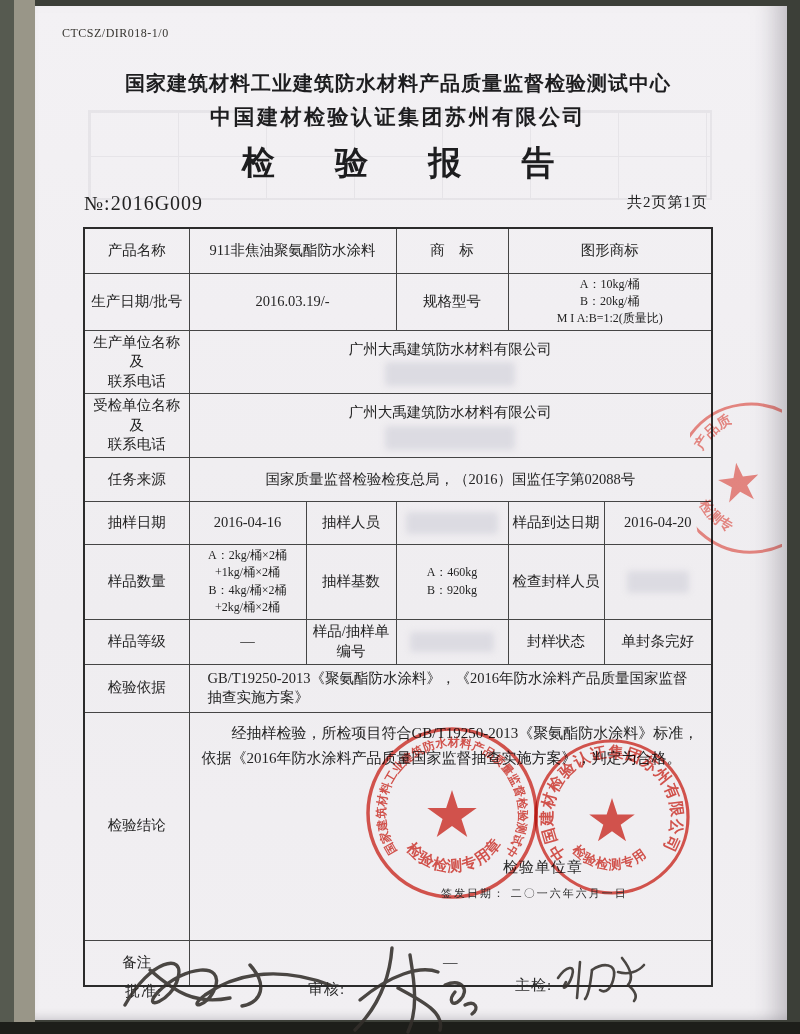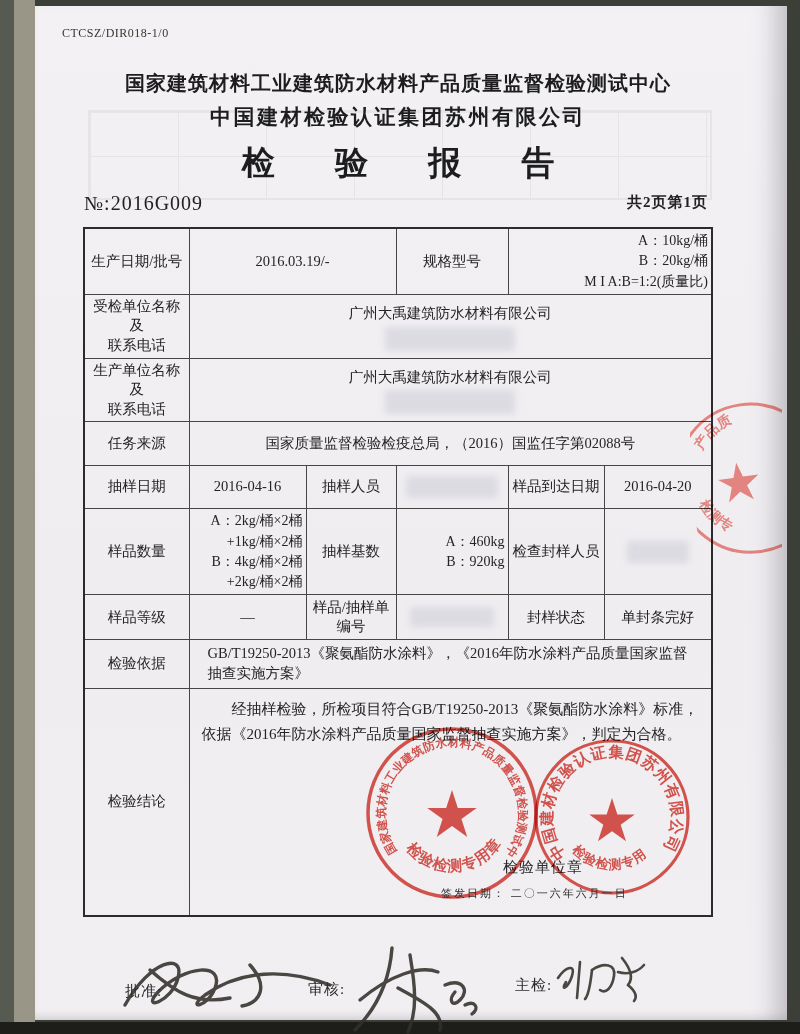--- a/index.html
+++ b/index.html
@@ -24,33 +24,33 @@
     background-image:linear-gradient(90deg,#223 1px,transparent 1px),linear-gradient(#223 1px,transparent 1px);
     background-size:88px 44px;
   }
 
   .doc-code { position:absolute; left:62px; top:26px; font-size:12px; letter-spacing:.5px; color:#36342f; }
   .center-line { position:absolute; left:40px; width:716px; text-align:center; color:#1d1d1f; font-weight:bold; }
   .org1 { top:70px; font-size:20px; letter-spacing:1px; }
   .org2 { top:103px; font-size:21px; letter-spacing:2.5px; }
   .title { top:141px; font-size:33px; letter-spacing:26px; padding-left:26px; width:690px; }
   .report-no { position:absolute; left:84px; top:192px; font-size:20px; letter-spacing:1px; }
-  .page-info { position:absolute; left:627px; top:193px; font-size:15px; letter-spacing:1px;font-weight:bold; }
+  .page-info { position:absolute; left:627px; top:193px; font-size:15px; letter-spacing:1px; }
 
   table.doc-table {
     position:absolute; left:83px; top:227px; width:630px;
     border-collapse:collapse; table-layout:fixed;
     border:2.5px solid #2b2b2b; background:transparent;
   }
   .doc-table th, .doc-table td {
     border:1px solid #454545; font-weight:normal; text-align:center;
     vertical-align:middle; padding:2px 3px; font-size:14.5px; line-height:1.35; color:#242424;
   }
   .pre { white-space:pre-line; }
-  .blk span { display:block; font-size:14px; line-height:1.45;text-align:right; }
+  .blk span { display:block; font-size:12px; line-height:1.45; }
   .lefttext { text-align:left !important; padding:4px 18px !important; }
   .concl-cell { vertical-align:top !important; text-align:left !important; padding:8px 12px !important; position:relative; }
   .concl-cell p { margin:0; text-indent:2em; line-height:1.7; font-size:15px; }
   .topname { line-height:1.3; margin-top:2px; }
   .redact { background:#dcdbe2; border-radius:3px; filter:blur(3px); margin:4px auto 0; }
   .r-unit { width:130px; height:24px; }
   .r-sampler { width:92px; height:22px; margin:0 auto; }
   .r-sealer { width:62px; height:22px; margin:0 auto; }
   .r-sampleno { width:84px; height:20px; margin:0 auto; }
 
@@ -90,40 +90,46 @@
 <table class="doc-table">
   <colgroup>
     <col style="width:105px">
       <col style="width:117px">
       <col style="width:90px">
     <col style="width:112px">
       <col style="width:96px">
       <col style="width:108px">
   </colgroup>
   <tbody>
+      <tr style="height:45px">
+    <th>产品名称</th>
+    <td colspan="2">911非焦油聚氨酯防水涂料</td>
+    <th>商　标</th>
+    <td colspan="2">图形商标</td>
+  </tr>
   <tr style="height:53px">
     <th>生产日期/批号</th>
     <td colspan="2">2016.03.19/-</td>
     <th>规格型号</th>
     <td colspan="2" class="blk">
       <span>A：10kg/桶</span>
       <span>B：20kg/桶</span>
       <span>M I A:B=1:2(质量比)</span>
     </td>
   </tr>
-  <tr style="height:54px">
-    <th class="pre">受检单位名称及
+  <tr style="height:55px">
+    <th class="pre">生产单位名称及
 联系电话</th>
     <td colspan="5">
       <div class="topname">广州大禹建筑防水材料有限公司</div>
       <div class="redact r-unit"></div>
     </td>
   </tr>
-  <tr style="height:55px">
-    <th class="pre">生产单位名称及
+  <tr style="height:54px">
+    <th class="pre">受检单位名称及
 联系电话</th>
     <td colspan="5">
       <div class="topname">广州大禹建筑防水材料有限公司</div>
       <div class="redact r-unit"></div>
     </td>
   </tr>
   <tr style="height:44px">
     <th>任务来源</th>
     <td colspan="5">国家质量监督检验检疫总局，（2016）国监任字第02088号</td>
   </tr>
@@ -168,20 +174,24 @@
   </tr>
   <tr style="height:45px">
     <th>检验依据</th>
     <td colspan="5" class="lefttext">GB/T19250-2013《聚氨酯防水涂料》，《2016年防水涂料产品质量国家监督抽查实施方案》</td>
   </tr>
   <tr style="height:228px">
     <th>检验结论</th>
     <td colspan="5" class="concl-cell">
       <p>经抽样检验，所检项目符合GB/T19250-2013《聚氨酯防水涂料》标准，依据《2016年防水涂料产品质量国家监督抽查实施方案》，判定为合格。</p>
     </td>
+  </tr>
+  <tr style="height:46px">
+    <th>备注</th>
+    <td colspan="5">—</td>
   </tr>
 </tbody>
   </table>
 
 <div class="unit-label">检验单位章</div>
 
 <svg class="stamp stamp-left" viewBox="0 0 180 180">
   <circle cx="90" cy="90" r="84" fill="none" stroke="#d93a31" stroke-width="3.5"></circle>
   <defs>
     <path id="ringL" d="M 35,128.5 A 67,67 0 1 1 145,128.4" fill="none"></path>

